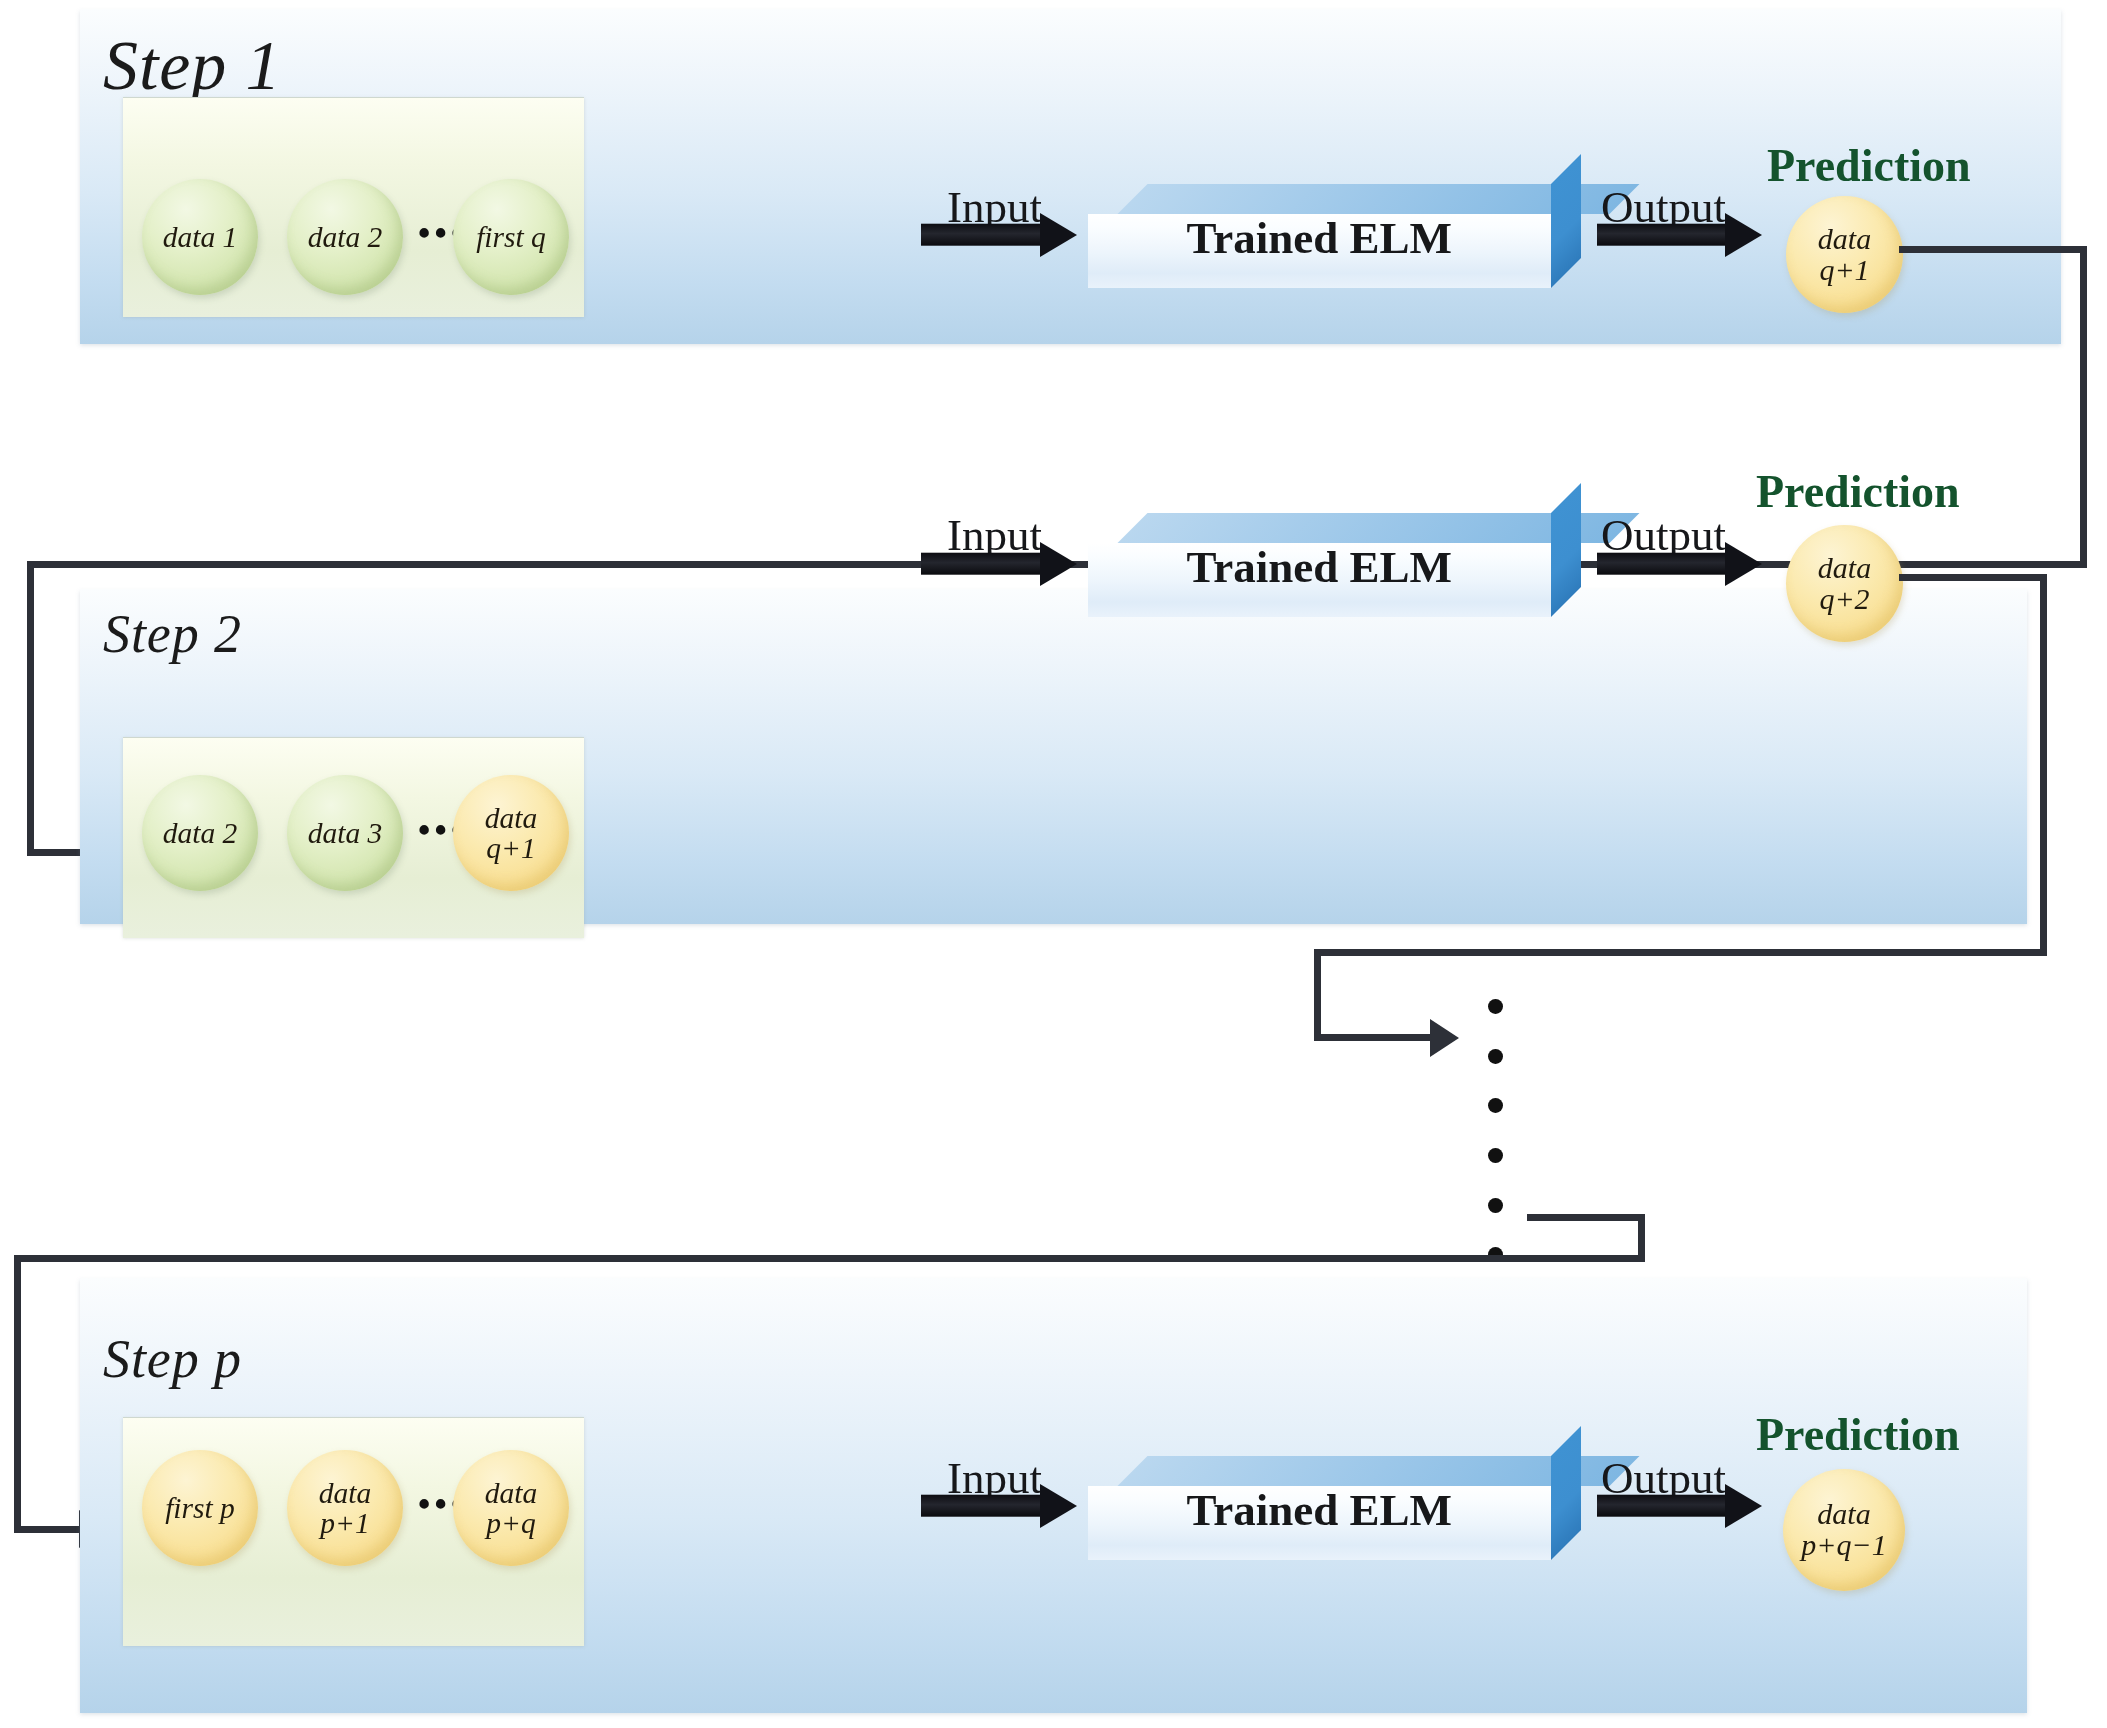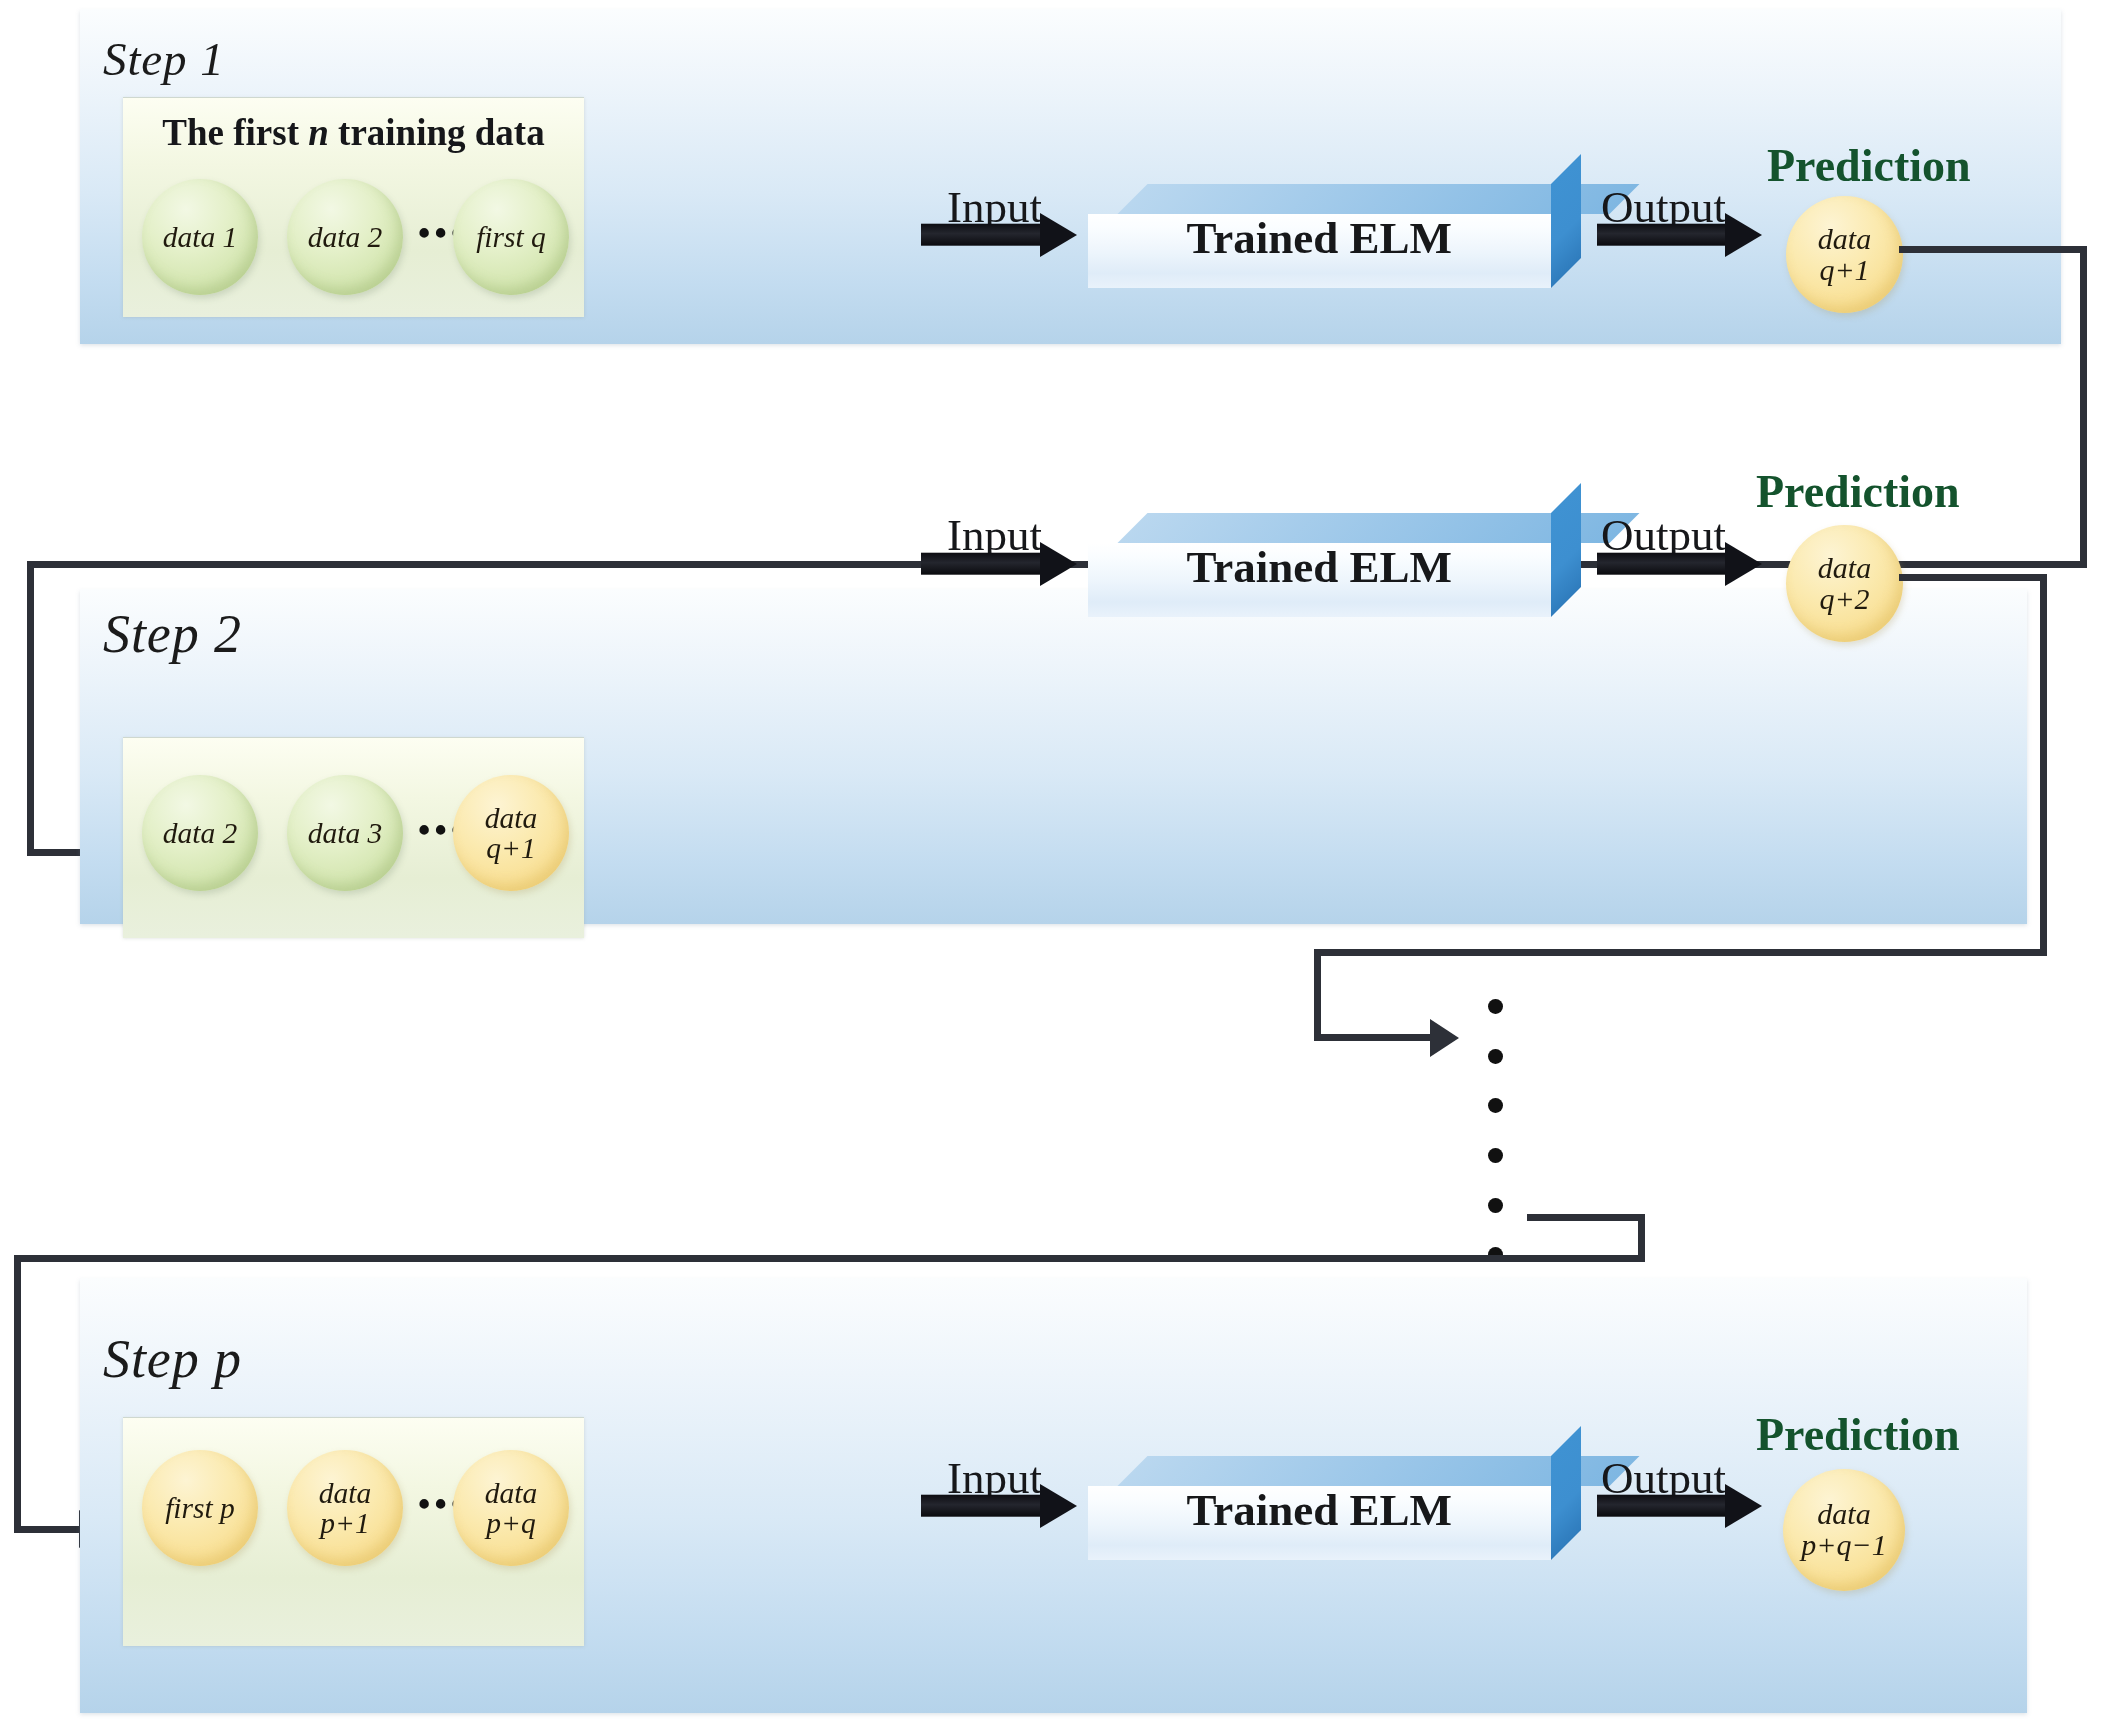--- a/index.html
+++ b/index.html
@@ -117,26 +117,23 @@
     position:absolute;width:14.8px;height:14.8px;border-radius:50%;background:#111;
   }
 </style>
 </head>
 <body>
 
 <div id="stage">
 
   <div class="panel" style="left:80px;top:8.7px;width:1981px;height:335px;">
   </div>
-  <div class="panel-title" style="left:103px;top:32px;font-size:47px;">Step 1</div>
+  <div class="panel-title" style="left:103px;top:26px;font-size:70px;">Step 1</div>
 
   <div class="databox" style="left:123px;top:97px;width:461px;height:219px;"></div>
-  <div style="position:absolute;left:123px;top:111px;width:461px;text-align:center;font-size:37px;font-weight:bold;color:#16171a;white-space:nowrap;">
-    <span>The first </span><span style="font-style:italic">n</span><span> training data</span>
-  </div>
 
   <div class="bubble green" style="left:142px;top:179px;width:116px;height:116px;font-size:29.5px;">data 1</div>
   <div class="bubble green" style="left:287px;top:179px;width:116px;height:116px;font-size:29.5px;">data 2</div>
   <div class="ellipsis" style="left:418px;top:216px;font-size:35px;">•••</div>
   <div class="bubble green" style="left:453px;top:179px;width:116px;height:116px;font-size:29.5px;">first q</div>
 
   <div class="io-label" style="left:947px;top:181px;font-size:45px;">Input</div>
   <div class="arrow" style="left:921px;top:212px;width:156px;height:45px;">
     <div class="shaft" style="width:123px;height:22.6px;"></div>
     <div class="head"></div>

